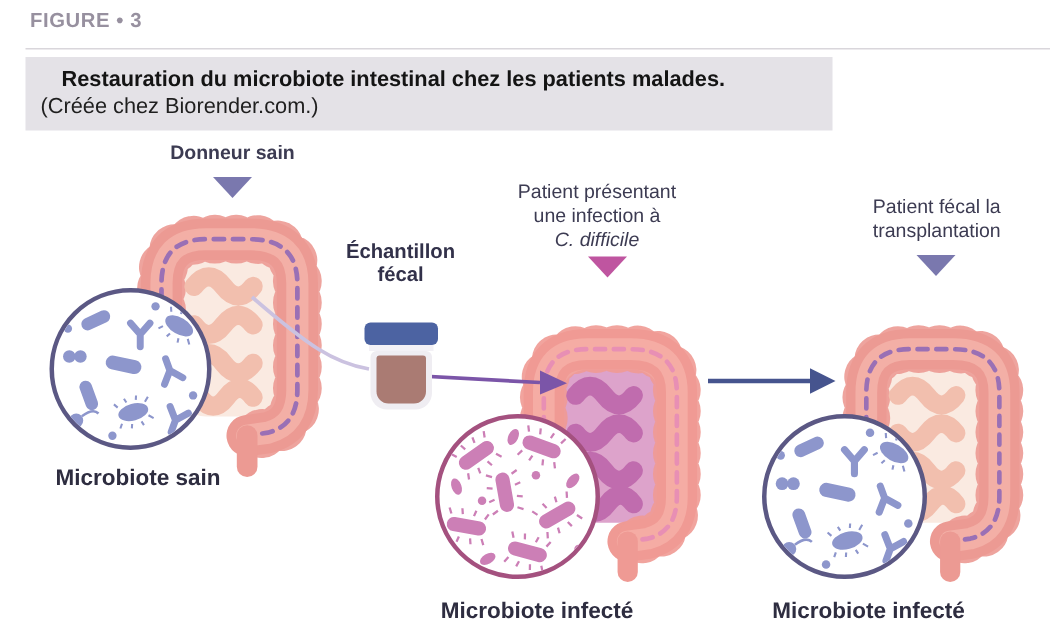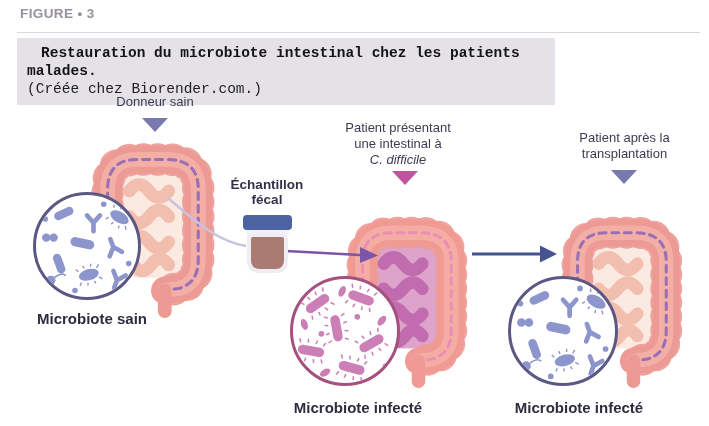--- a/index.html
+++ b/index.html
@@ -5,29 +5,29 @@
   html,body{margin:0;padding:0;background:#ffffff;}
   #canvas{
     position:relative;width:709px;height:426px;background:#ffffff;overflow:hidden;
     font-family:"Liberation Sans","DejaVu Sans",sans-serif;color:#2e2d40;
   }
   .abs{position:absolute;}
 
   
   #figure-label{left:20px;top:6px;font-size:13.5px;font-weight:700;letter-spacing:.4px;color:#97909f;}
   #header-rule{left:17px;top:32px;width:683px;height:1px;background:#d9d6db;}
-  #caption-box{left:17px;top:38px;width:538px;background:#e4e2e7;padding:6px 10px 7px 10px;box-sizing:border-box;font-family:Liberation Mono, monospace;}
+  #caption-box{left:17px;top:38px;width:538px;background:#e4e2e7;padding:6px 10px 7px 10px;box-sizing:border-box;}
   #caption-title{display:block;font-size:14.5px;font-weight:700;color:#141414;text-indent:14px;line-height:1.25;}
   #caption-credit{display:block;font-size:14.5px;color:#1f1f1f;line-height:1.25;}
 
   
   .top-label{font-size:13px;line-height:16px;color:#3c3b52;text-align:center;}
   .bottom-label{font-size:15px;font-weight:600;color:#2e2d40;text-align:center;}
   .italic{font-style:italic;}
-  #sample-label{left:217px;top:177px;width:100px;font-size:13.5px;font-weight:600;line-height:15px;color:#32314a;text-align:center;}
+  #sample-label{left:217px;top:160px;width:100px;font-size:13.5px;font-weight:600;line-height:15px;color:#32314a;text-align:center;}
 
   
   .tri{width:0;height:0;border-left:13px solid transparent;border-right:13px solid transparent;border-top:14px solid #7a78ae;}
   .tri.magenta{border-top-color:#bf55a0;}
 
   
   .magnifier{border-radius:50%;background:#ffffff;border:3px solid #5b5884;box-sizing:border-box;overflow:hidden;}
   .magnifier.pink{border-color:#a4517f;}
   .magnifier svg{width:100%;height:100%;display:block;}
 
@@ -145,28 +145,28 @@
 <div id="canvas">
 
   <div id="figure-label" class="abs">FIGURE • 3</div>
   <div id="header-rule" class="abs"></div>
 
   <div id="caption-box" class="abs">
     <span id="caption-title">Restauration du microbiote intestinal chez les patients malades.</span>
     <span id="caption-credit">(Créée chez Biorender.com.)</span>
   </div>
 
-  <div class="abs top-label" style="left:85px;top:94px;width:140px;">Donneur sain</div>
+  <div class="abs top-label" style="left:85px;top:94px;width:140px;font-weight:bold;">Donneur sain</div>
   <div class="abs top-label" style="left:325px;top:120px;width:146px;">
     <span>Patient présentant</span><br>
-    <span>une intestinal à</span><br>
+    <span>une infection à</span><br>
     <span class="italic">C. difficile</span>
   </div>
   <div class="abs top-label" style="left:552px;top:130px;width:145px;">
-    <span>Patient après la</span><br>
+    <span>Patient fécal la</span><br>
     <span>transplantation</span>
   </div>
 
   <div class="abs tri" style="left:142px;top:118px;"></div>
   <div class="abs tri magenta" style="left:392px;top:171px;"></div>
   <div class="abs tri" style="left:611px;top:170px;"></div>
 
   <svg class="abs gut gut-healthy z2" style="left:76px;top:126px;" width="148" height="192" viewBox="0 0 150 195">
       <use href="#gut"></use>
     </svg>

